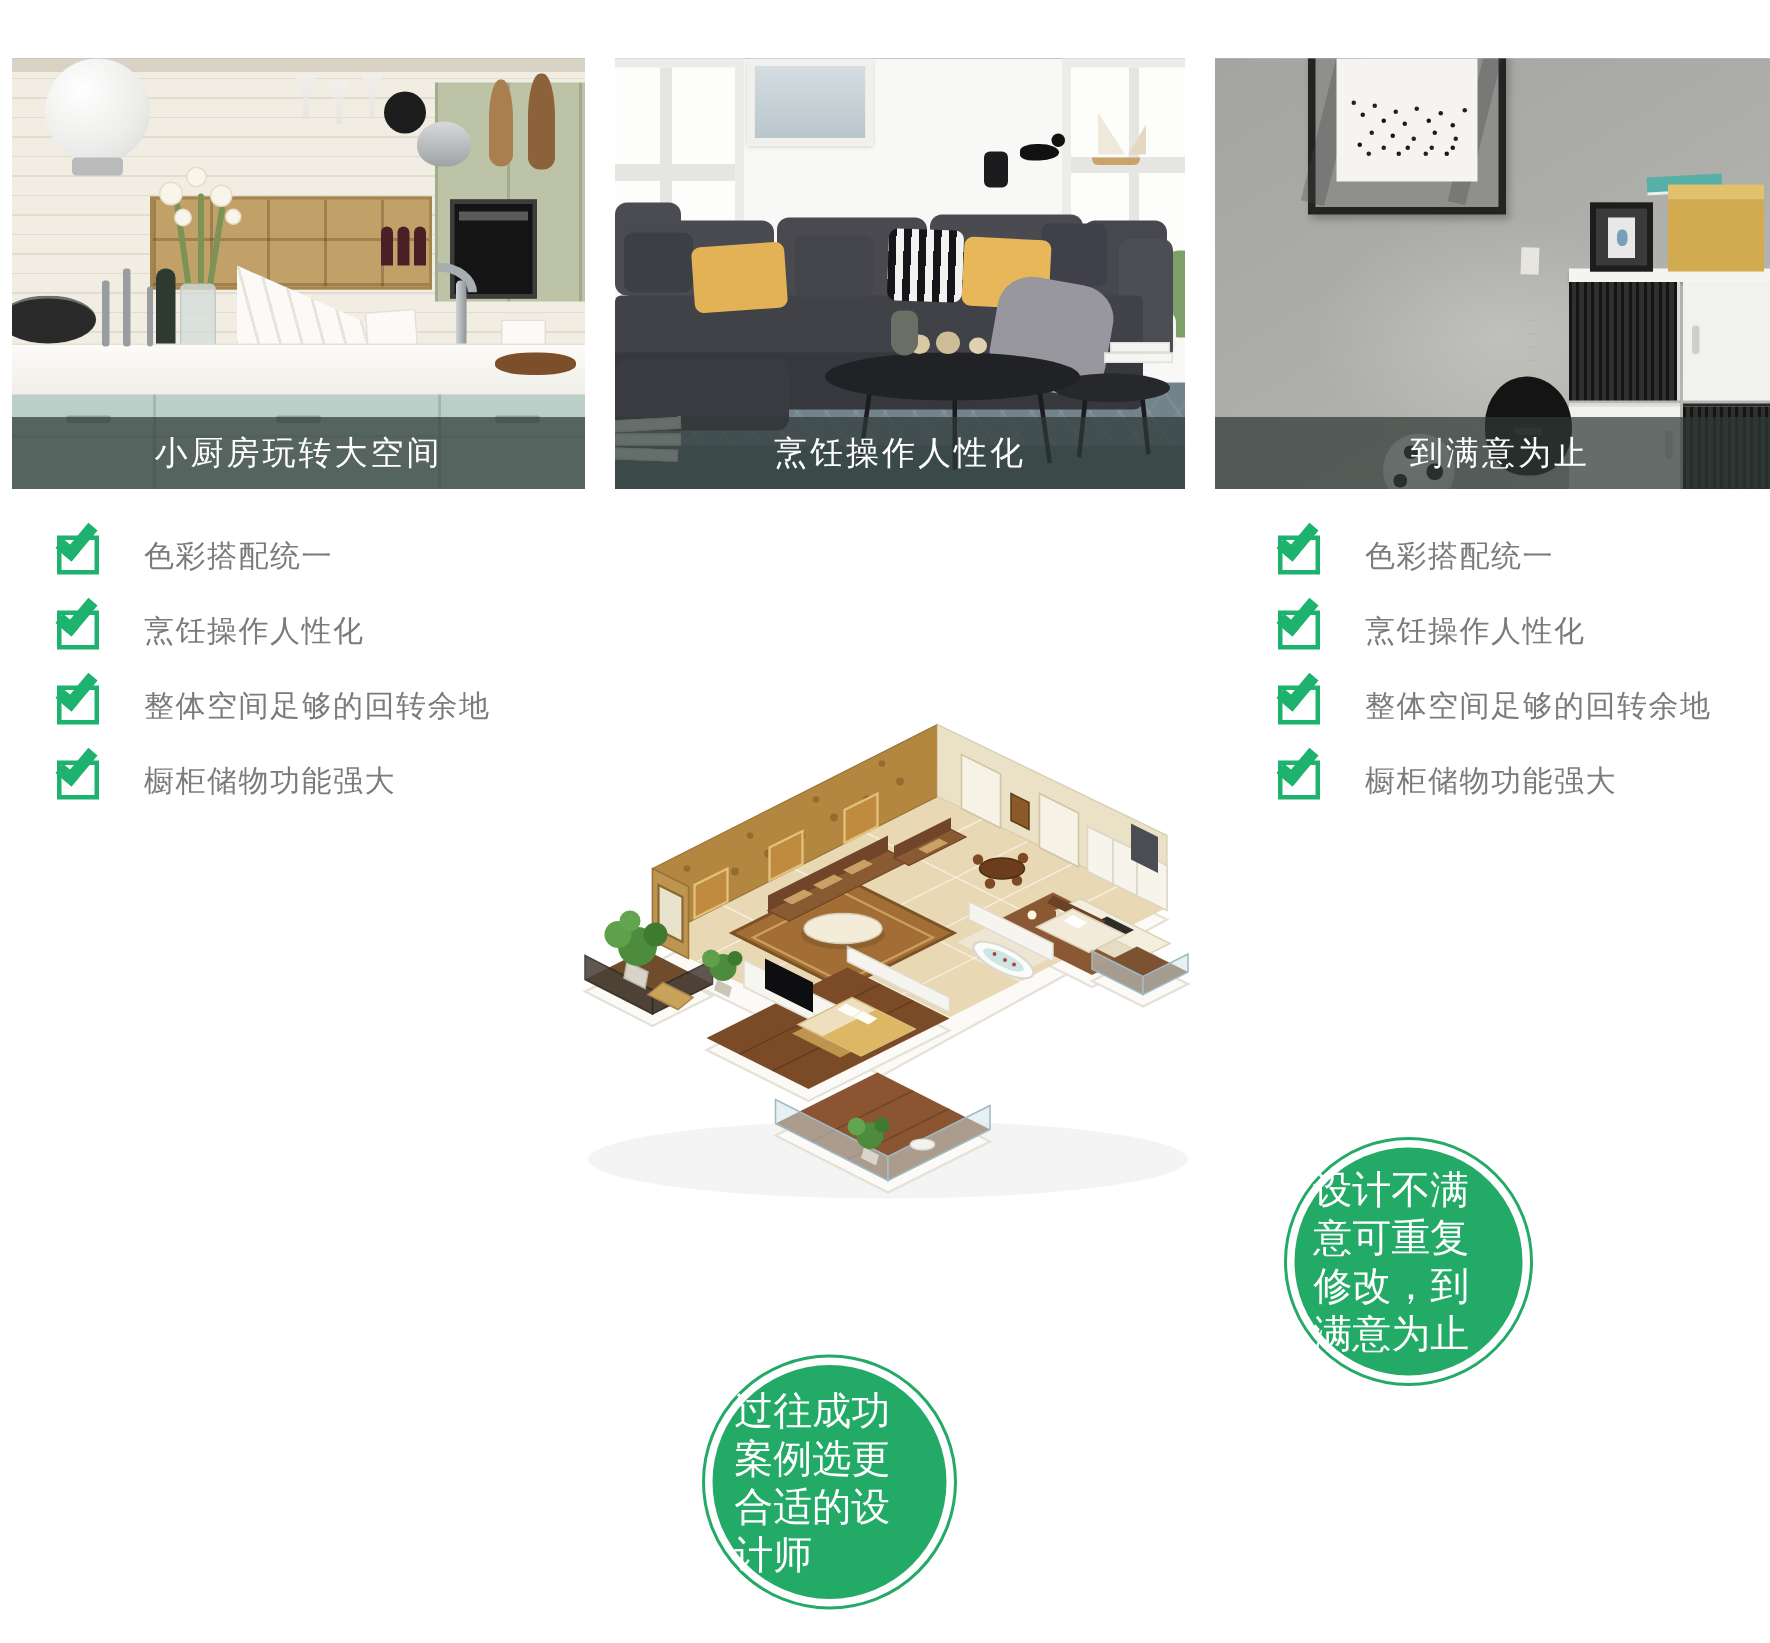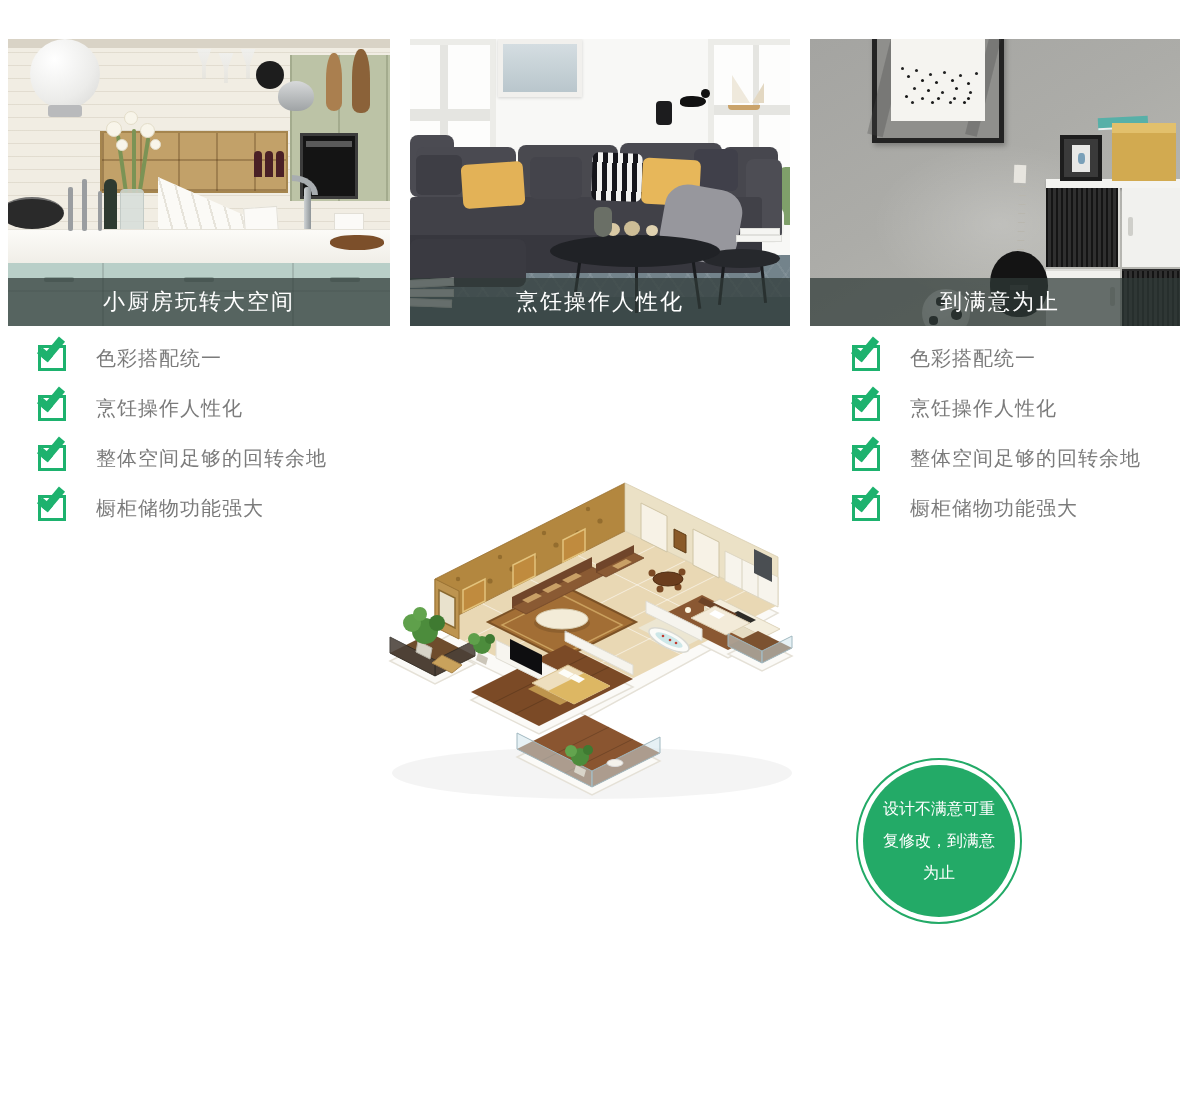--- a/index.html
+++ b/index.html
@@ -97,33 +97,33 @@
   .m-neck{left:208px;top:142px;width:7px;height:78px;background:linear-gradient(#efede8,#dcdad2);transform:rotate(2deg);
           background-image:repeating-linear-gradient(0deg,#b9b7af 0 1px,transparent 1px 9px);}
   .m-head{left:204px;top:126px;width:12px;height:18px;background:#e7e5df;transform:rotate(2deg);}
   .m-gbody{left:180px;top:212px;width:58px;height:66px;background:#141414;border-radius:48% 52% 46% 46%;}
   .m-bridge{left:200px;top:246px;width:18px;height:5px;background:#2e2e2e;}
   .m-ball{left:112px;top:250px;width:48px;height:48px;border-radius:50%;background:radial-gradient(circle at 35% 30%,#fbfbf9,#e7e7e2 70%,#d2d2cc);}
   .m-balldot{left:14px;top:8px;width:9px;height:9px;background:#181818;border-radius:45%;box-shadow:16px 13px 0 1px #181818,-7px 19px 0 0 #181818;}
 
   
   .checklist{position:absolute;list-style:none;}
-  .checklist li{display:flex;align-items:flex-start;height:50px;}
+  .checklist li{display:flex;align-items:center;height:50px;}
   .check-icon{position:relative;width:28px;height:26px;margin-right:30px;flex:0 0 auto;}
   .check-box{position:absolute;left:0;top:0;width:28px;height:26px;border:3px solid var(--check-green);background:transparent;}
   .check-tick{position:absolute;left:6px;top:-11px;width:14px;height:27px;border-right:8px solid var(--check-green);border-bottom:8px solid var(--check-green);transform:rotate(40deg);}
   .check-label{font-size:20px;color:var(--checklist-text);letter-spacing:1px;}
 
   
   .floorplan{position:absolute;left:330px;top:473px;width:470px;height:345px;}
 
   
   .bubble{position:absolute;border:2px solid var(--green);border-radius:50%;padding:5px;}
   .bubble-disk{width:100%;height:100%;border-radius:50%;background:var(--green);display:flex;align-items:center;justify-content:center;}
-  .bubble-text{display:block;width:127px;color:#fff;font-size:16px;line-height:32px;text-align:center;}
+  .bubble-text{display:block;width:127px;color:#fff;font-size:26px;line-height:32px;text-align:left;}
 </style>
 </head>
 <body>
 
 <div class="page">
 
   <figure class="card" style="left:8px;width:382px;">
     <div class="scene">
       <div class="el k-wall"></div>
       <div class="el k-rail"></div>
@@ -492,19 +492,24 @@
 
       <g>
         <polygon points="148,180 158,185 156,192 146,187" fill="#cbc5b8"></polygon>
         <circle cx="152" cy="172" r="9" fill="#4c8c3c"></circle>
           <circle cx="144" cy="166" r="6" fill="#5fa04b"></circle>
         <circle cx="160" cy="166" r="5" fill="#3f7a31"></circle>
       </g>
     </svg>
   </div>
 
+  <div class="bubble" style="left:468px;top:903px;width:170px;height:170px;">
+    <div class="bubble-disk">
+      <span class="bubble-text">过往成功案例选更合适的设计师</span>
+    </div>
+  </div>
   <div class="bubble" style="left:856px;top:758px;width:166px;height:166px;">
     <div class="bubble-disk">
       <span class="bubble-text">设计不满意可重复修改，到满意为止</span>
     </div>
   </div>
 
 </div>
 
 </body></html>

